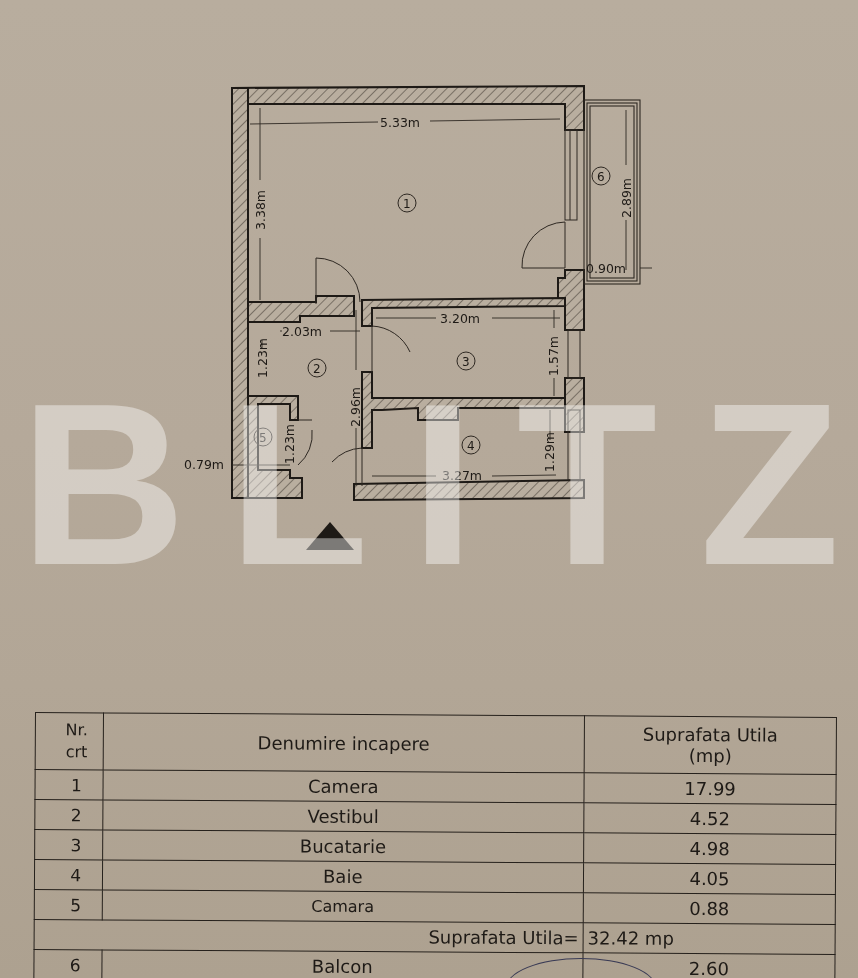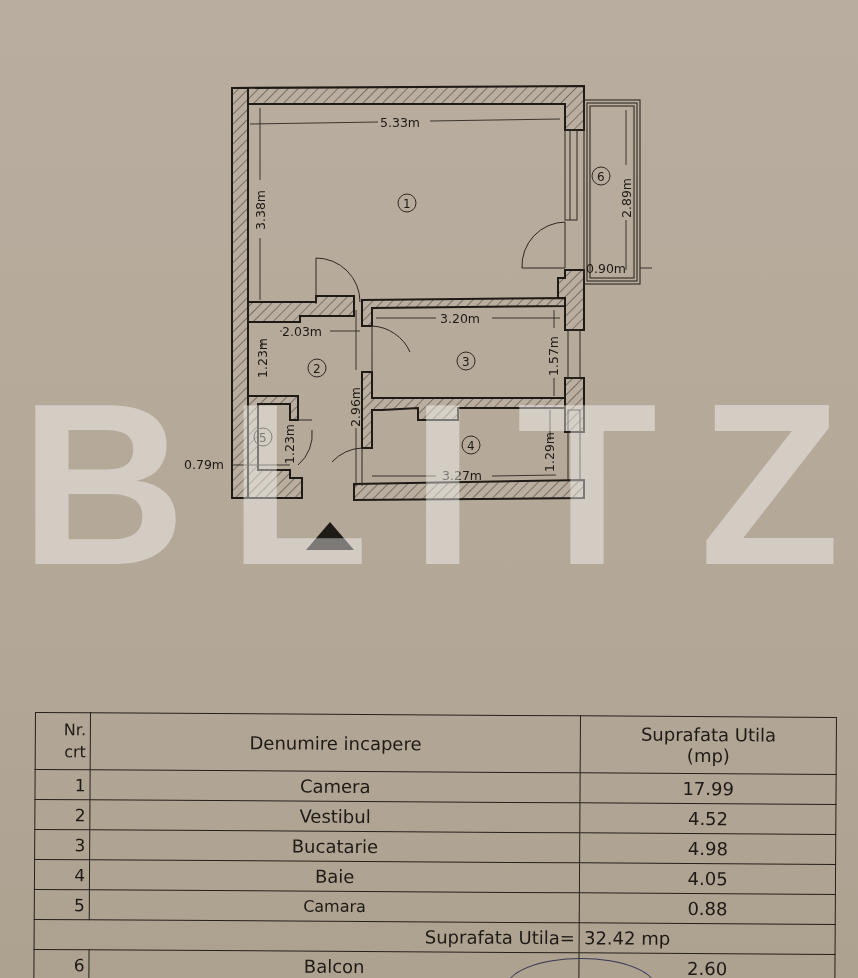--- a/index.html
+++ b/index.html
@@ -22,21 +22,21 @@
   .watermark span { display:block; }
   .table-wrap {
     position:absolute; left:35px; top:712px; width:806px;
     transform: rotate(0.35deg); transform-origin:left top;
   }
   table {
     border-collapse:collapse; width:802px;
     font-family:"DejaVu Sans", sans-serif; font-size:18px; color:#1e1a16;
   }
   td { border:1.6px solid #26211c; padding:0 4px; height:29px; text-align:center; }
-  td.nr { width:44px; text-align:right; padding-left:6px; font-size:17px; }
+  td.nr { width:44px; text-align:center; padding-left:19px; font-size:17px; }
   td.name { width:480px; }
   td.area { width:246px; }
   .hdr td { height:56px; }
   .hdr td.nr { font-size:16px; line-height:22px; }
   .small { font-size:16px; }
   .total td.label { text-align:right; padding-right:4px; border-right:1.6px solid #26211c; }
   .total td.val { text-align:left; padding-left:4px; }
   .stamp {
     position:absolute; left:505px; top:958px; width:150px; height:60px;
     border:1.5px solid #3a3b55; border-radius:50%;

